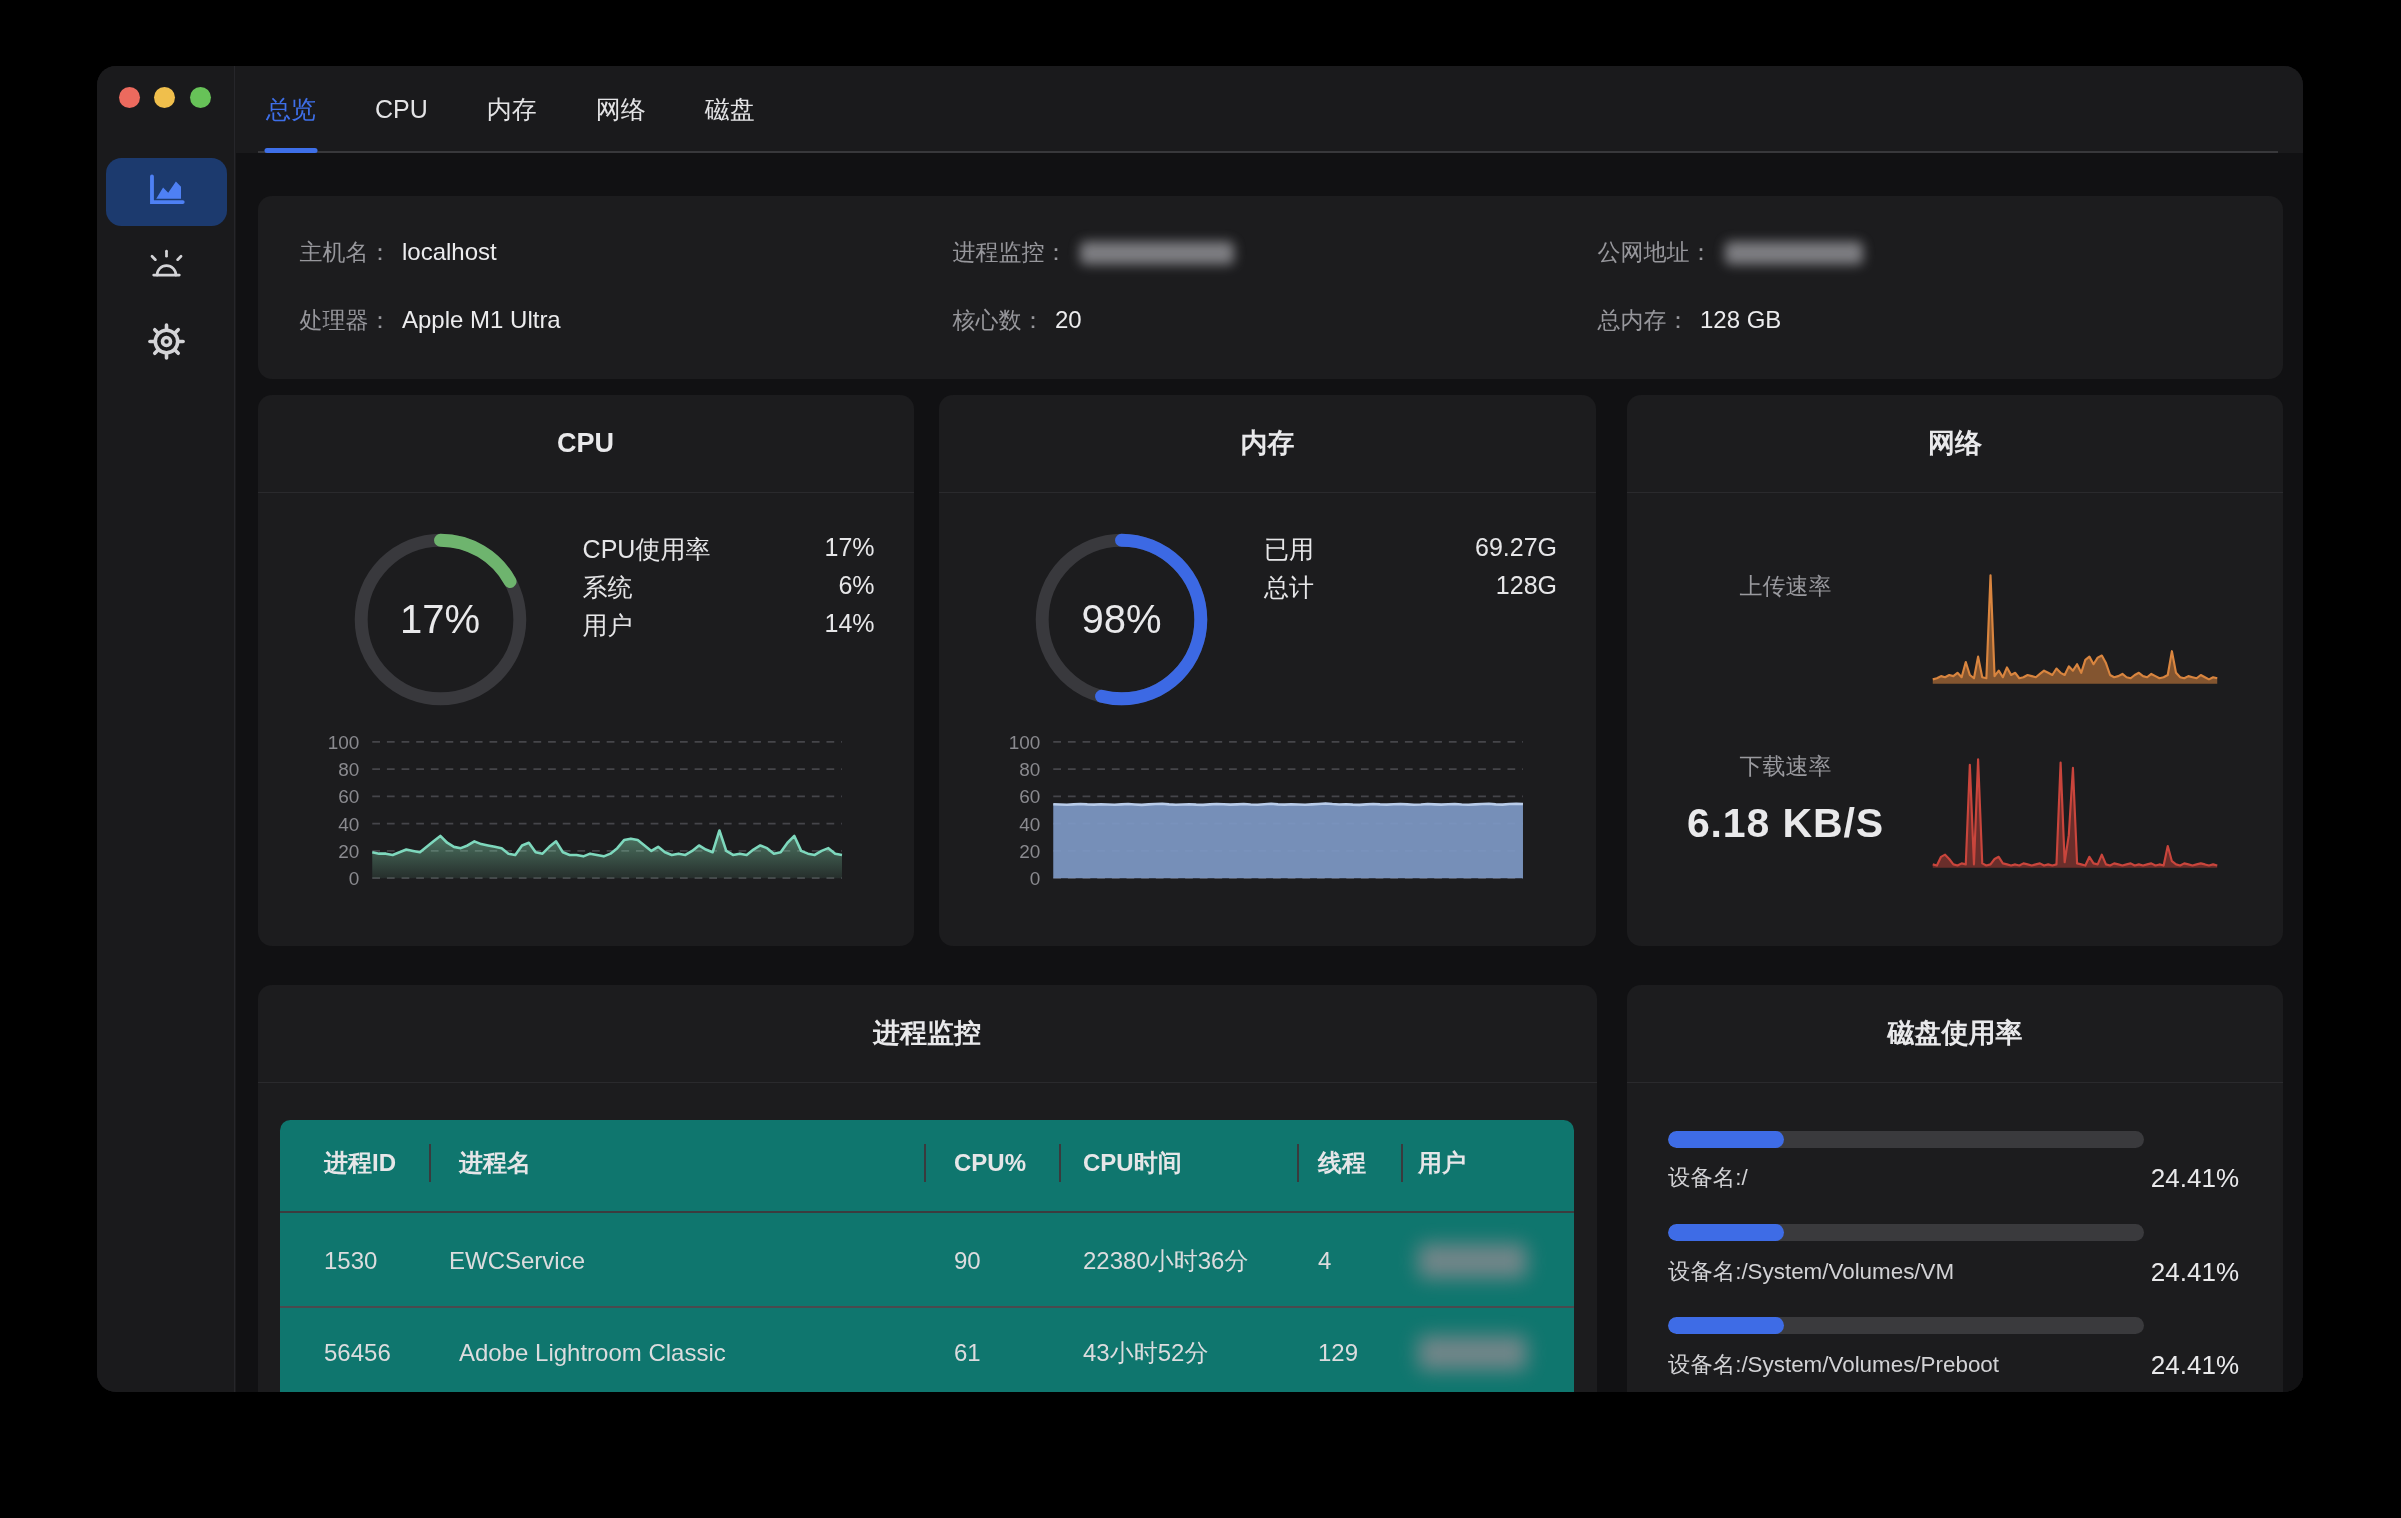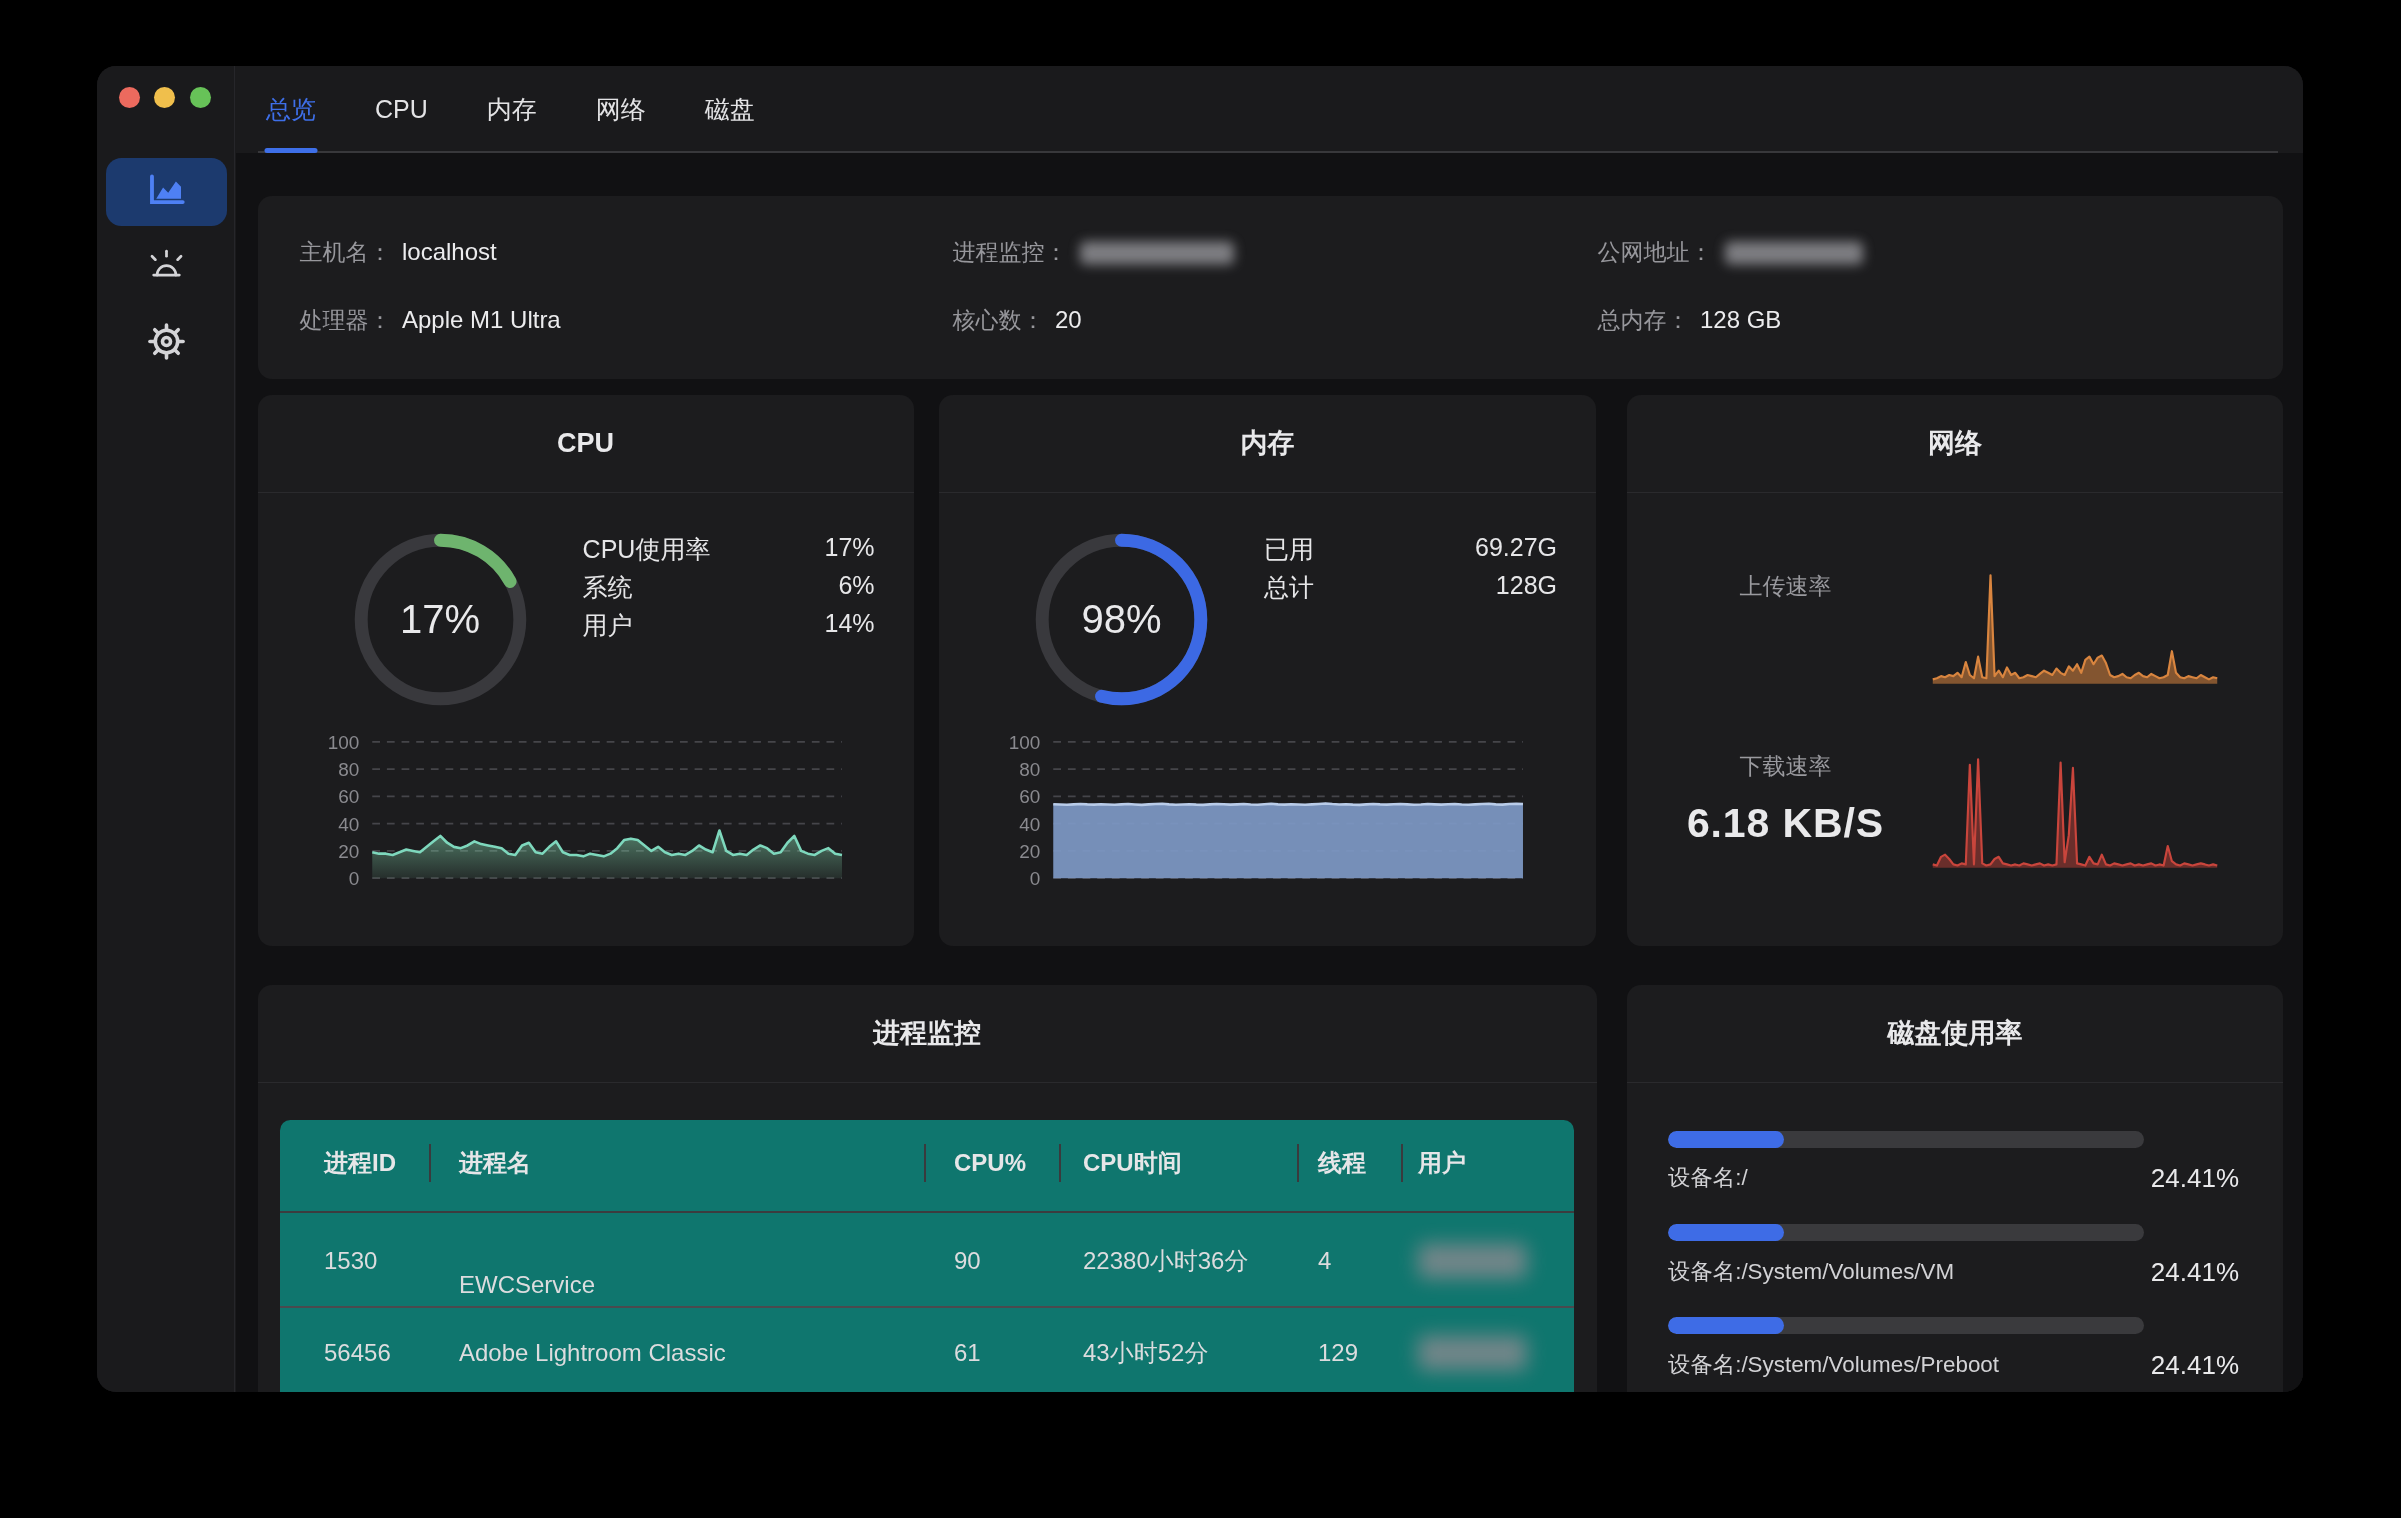--- a/index.html
+++ b/index.html
@@ -256,21 +256,21 @@
           <div class="th" style="left:1138px;">用户</div>
           <div class="vsep" style="left:149px;"></div>
           <div class="vsep" style="left:644px;"></div>
           <div class="vsep" style="left:779px;"></div>
           <div class="vsep" style="left:1017px;"></div>
           <div class="vsep" style="left:1121px;"></div>
           <div class="hline" style="top:91px;background:#3c3c3f;"></div>
 
           <div>
             <div class="td" style="left:44px;top:141px;">1530</div>
-            <div class="td" style="left:179px;top:141px;margin-top:24px;">EWCService</div>
+            <div class="td" style="left:169px;top:141px;">EWCService</div>
             <div class="td" style="left:674px;top:141px;">90</div>
             <div class="td" style="left:803px;top:141px;">22380小时36分</div>
             <div class="td" style="left:1038px;top:141px;">4</div>
             <div class="td" style="left:1138px;top:141px;"><span class="blob user"></span></div>
           </div>
           <div class="hline" style="top:186px;background:#4a4a4e;"></div>
           <div>
             <div class="td" style="left:44px;top:233px;">56456</div>
             <div class="td" style="left:179px;top:233px;">Adobe Lightroom Classic</div>
             <div class="td" style="left:674px;top:233px;">61</div>

